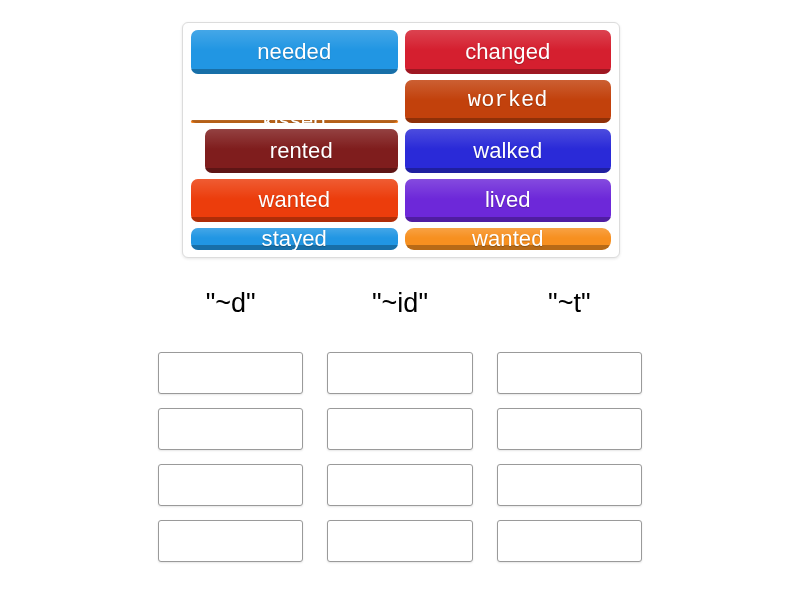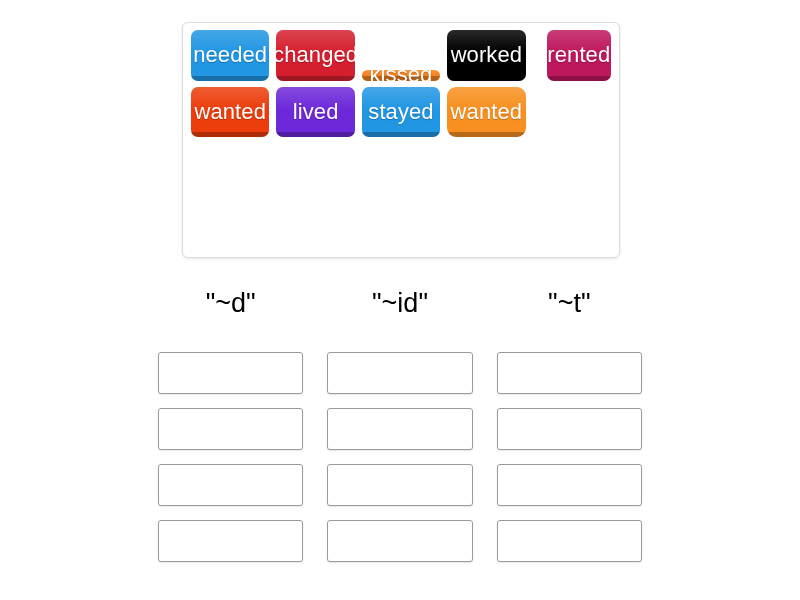--- a/index.html
+++ b/index.html
@@ -25,21 +25,21 @@
     height: 236px;
     box-sizing: border-box;
     background: #ffffff;
     border: 1px solid #dcdcdc;
     border-radius: 6px;
     box-shadow: 0 1px 3px rgba(0,0,0,0.10);
     padding: 7px 8px;
   }
   #tile-grid {
     display: grid;
-    grid-template-columns: repeat(5, 1fr);
+    grid-template-columns: repeat(2, 1fr);
     grid-template-rows: repeat(4, 1fr);
     column-gap: 7px;
     row-gap: 6px;
     width: 100%;
     height: 100%;
   }
   .word-tile {
     position: relative;
     display: flex;
     align-items: center;
@@ -126,25 +126,28 @@
   <div id="tile-grid">
       <div class="word-tile" style="background: rgb(33, 150, 227);">
         <span>needed</span>
       </div>
       <div class="word-tile" style="background: rgb(213, 31, 47);">
         <span>changed</span>
       </div>
       <div class="word-tile" style="background: rgb(244, 130, 31); margin-top: 40px;">
         <span>kissed</span>
       </div>
-      <div class="word-tile" style="background: #000000;">
+      <div class="word-tile" style="background: #c2410c; font-family: Liberation Mono, monospace;">
         <span>worked</span>
       </div>
-      <div class="word-tile" style="background: #be185d; margin-left: 14px;">
+      <div class="word-tile" style="background: #7f1d1d; margin-left: 14px;">
         <span>rented</span>
+      </div>
+      <div class="word-tile" style="background: rgb(42, 42, 216);">
+        <span>walked</span>
       </div>
       <div class="word-tile" style="background: rgb(236, 61, 12);">
         <span>wanted</span>
       </div>
       <div class="word-tile" style="background: #6d28d9;">
         <span>lived</span>
       </div>
       <div class="word-tile" style="background: rgb(33, 150, 227); justify-content: center;">
         <span>stayed</span>
       </div>

